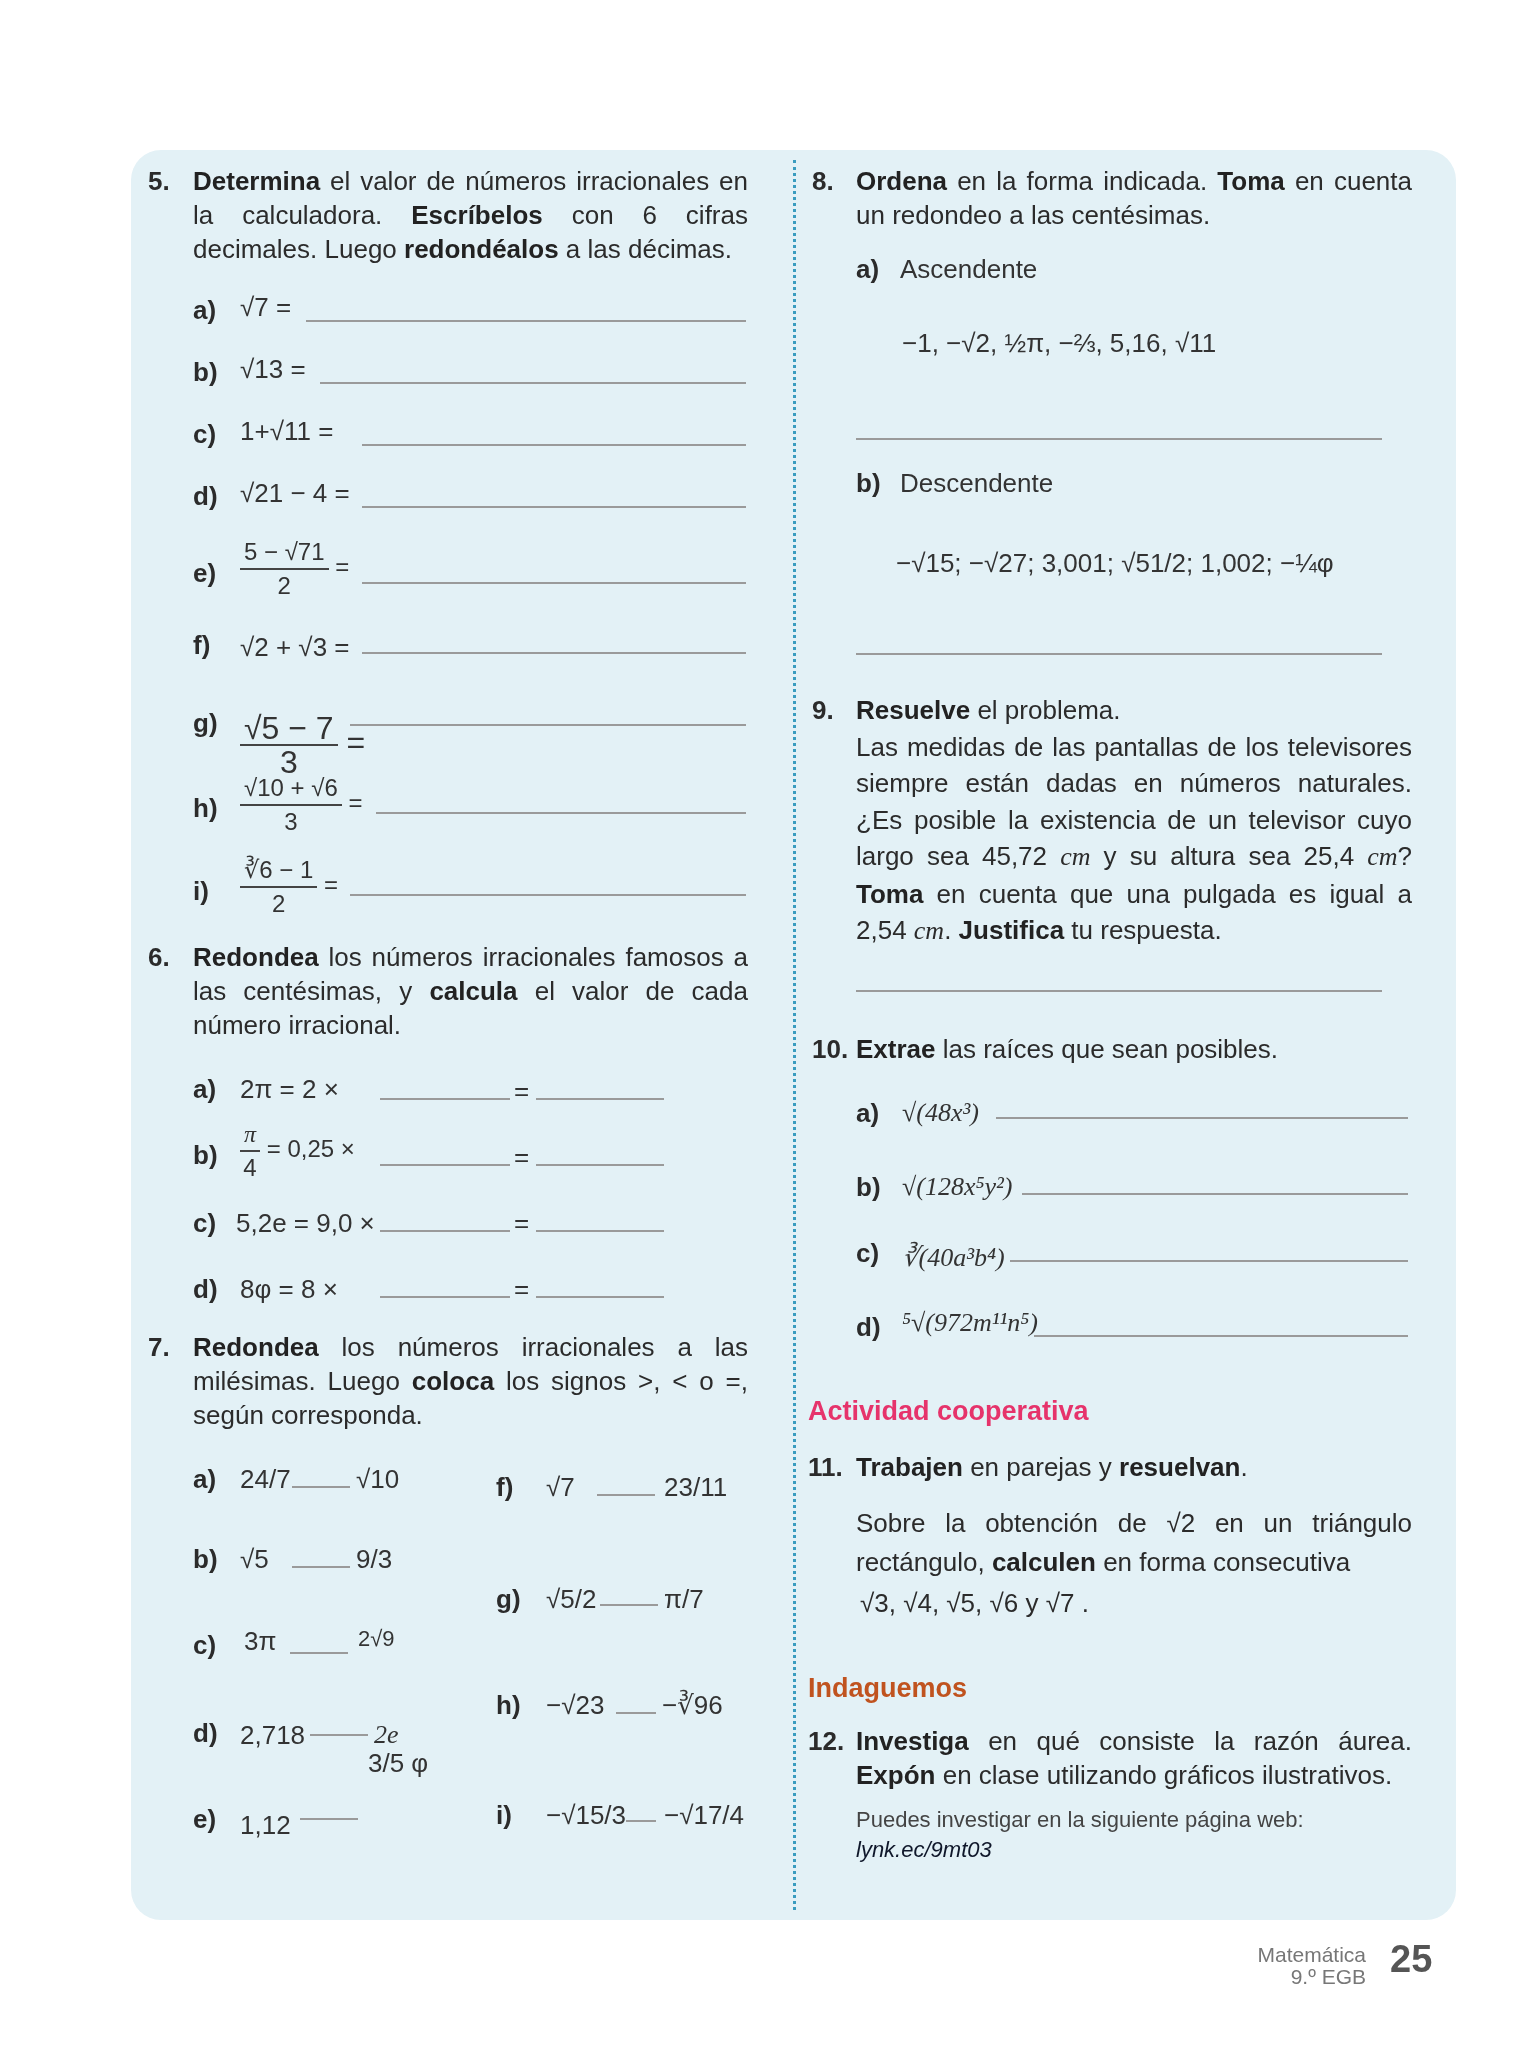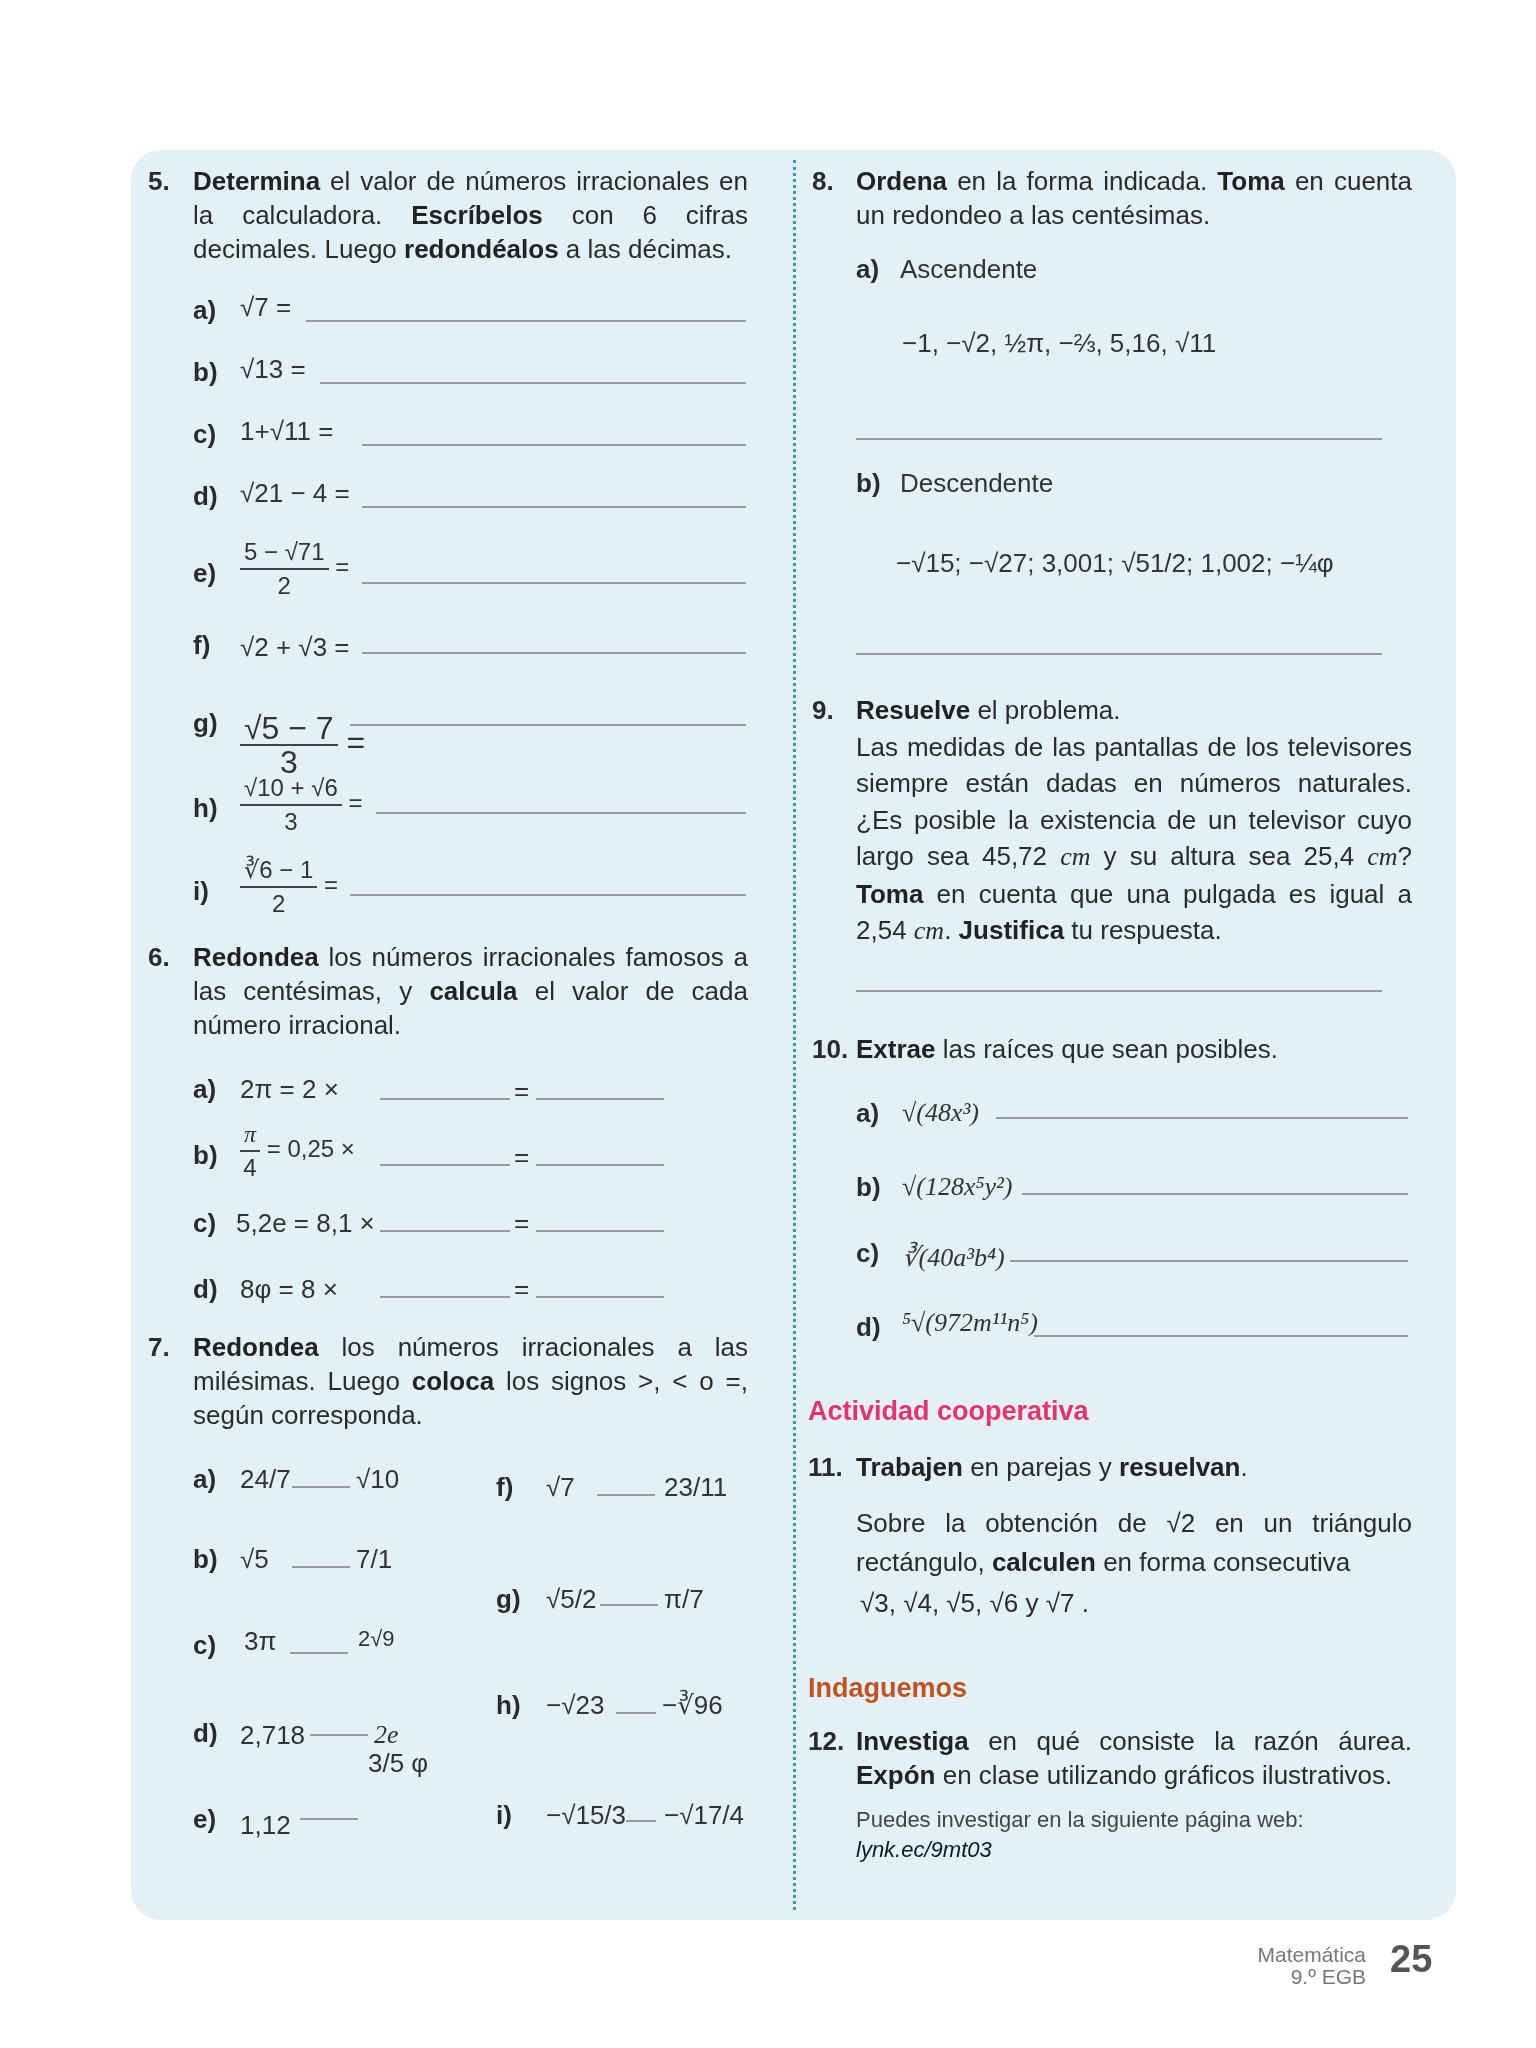--- a/index.html
+++ b/index.html
@@ -102,21 +102,21 @@
   <span class="lbl" style="left:193px; top:1140px; font-size:26px;">b)</span>
   <span class="m" style="left:240px; top:1118px; font-size:24px;"><span class="frac">
         <span class="n it">π</span>
         <span class="d">4</span>
       </span> <span>= 0,25 ×</span></span>
   <div class="line" style="left:380px; top:1164px; width:130px;"></div>
   <span class="m" style="left:514px; top:1142px; font-size:26px;">=</span>
   <div class="line" style="left:536px; top:1164px; width:128px;"></div>
 
   <span class="lbl" style="left:193px; top:1208px; font-size:26px;">c)</span>
-  <span class="m" style="left:236px; top:1208px; font-size:26px;">5,2e = 8,1 ×</span>
+  <span class="m" style="left:236px; top:1208px; font-size:26px;">5,2e = 9,0 ×</span>
   <div class="line" style="left:380px; top:1230px; width:130px;"></div>
   <span class="m" style="left:514px; top:1208px; font-size:26px;">=</span>
   <div class="line" style="left:536px; top:1230px; width:128px;"></div>
 
   <span class="lbl" style="left:193px; top:1274px; font-size:26px;">d)</span>
   <span class="m" style="left:240px; top:1274px; font-size:26px;">8φ = 8 ×</span>
   <div class="line" style="left:380px; top:1296px; width:130px;"></div>
   <span class="m" style="left:514px; top:1274px; font-size:26px;">=</span>
   <div class="line" style="left:536px; top:1296px; width:128px;"></div>
 </div>
@@ -130,21 +130,21 @@
 <div>
 
   <span class="lbl" style="left:193px; top:1464px; font-size:26px;">a)</span>
   <span class="m" style="left:240px; top:1464px; font-size:26px;">24/7</span>
   <div class="line" style="left:292px; top:1486px; width:58px;"></div>
   <span class="m" style="left:356px; top:1464px; font-size:26px;">√10</span>
 
   <span class="lbl" style="left:193px; top:1544px; font-size:26px;">b)</span>
   <span class="m" style="left:240px; top:1544px; font-size:26px;">√5</span>
   <div class="line" style="left:292px; top:1566px; width:58px;"></div>
-  <span class="m" style="left:356px; top:1544px; font-size:26px;">7/1</span>
+  <span class="m" style="left:356px; top:1544px; font-size:26px;">9/3</span>
 
   <span class="lbl" style="left:193px; top:1630px; font-size:26px;">c)</span>
   <span class="m" style="left:244px; top:1626px; font-size:26px;">3π</span>
   <div class="line" style="left:290px; top:1652px; width:58px;"></div>
   <span class="m" style="left:358px; top:1626px; font-size:22px;">2√9</span>
 
   <span class="lbl" style="left:193px; top:1718px; font-size:26px;">d)</span>
   <span class="m" style="left:240px; top:1720px; font-size:26px;">2,718</span>
   <div class="line" style="left:310px; top:1734px; width:58px;"></div>
   <span class="m it" style="left:374px; top:1720px; font-size:26px;">2e</span>

